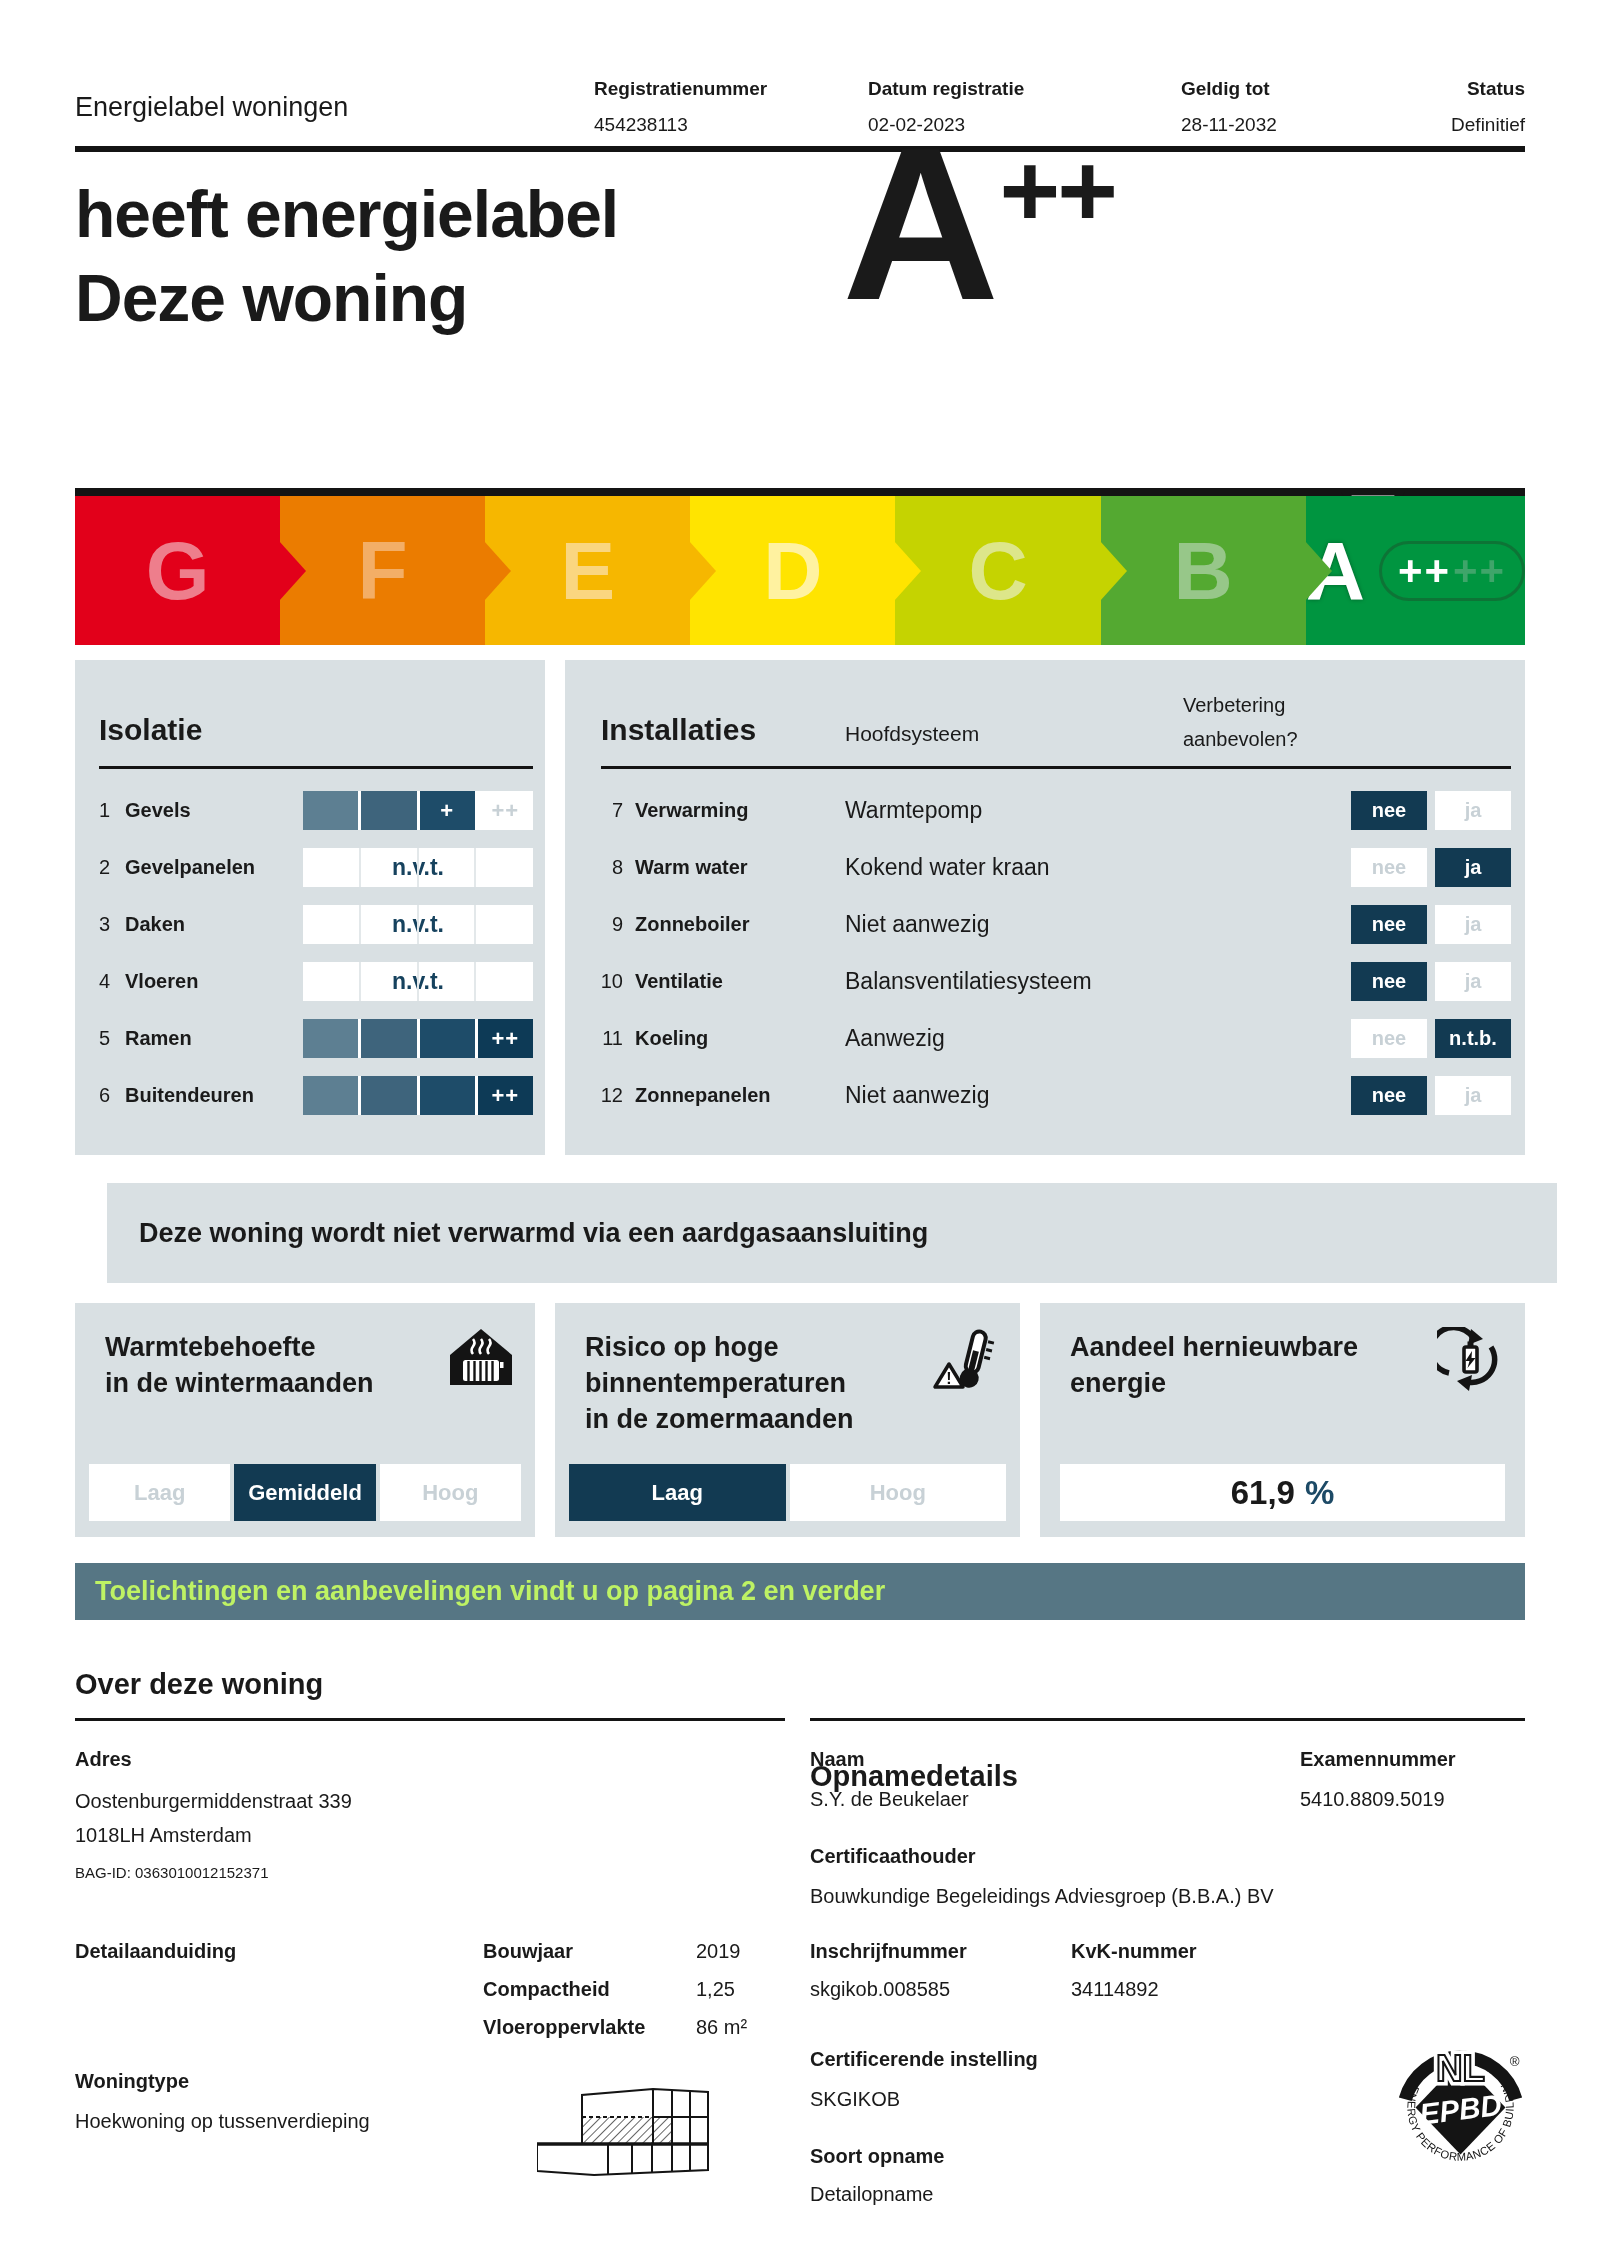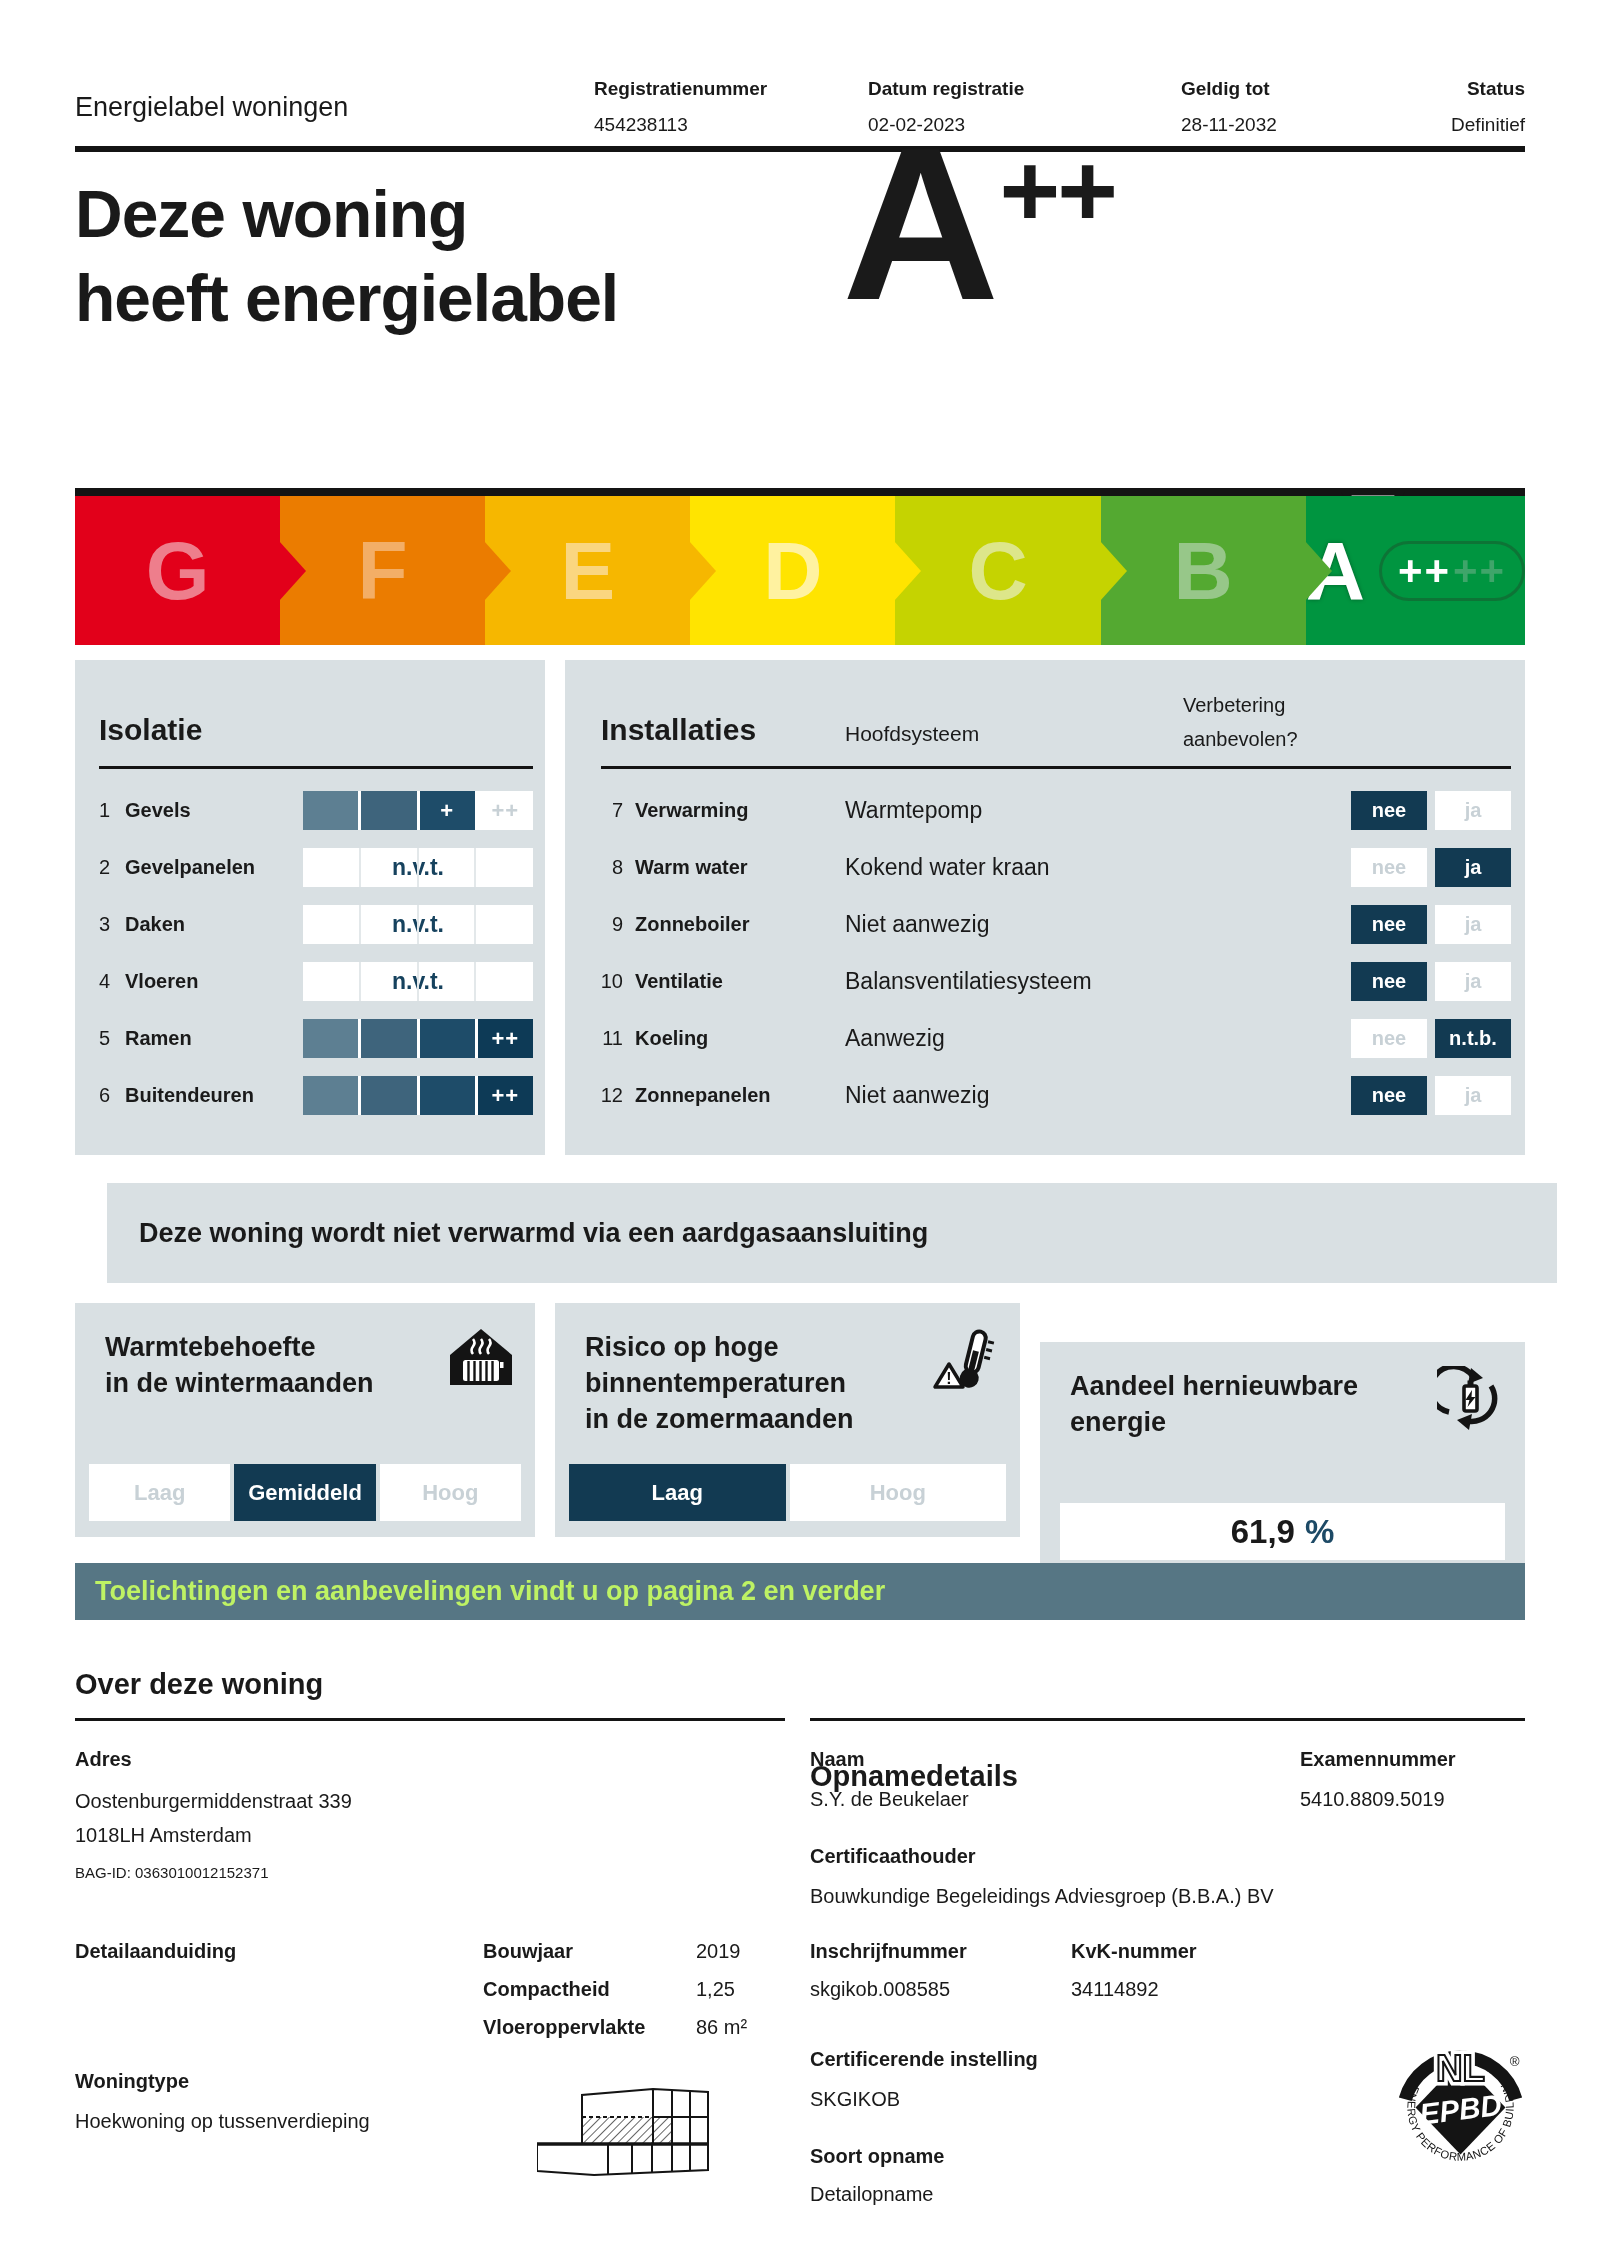--- a/index.html
+++ b/index.html
@@ -71,21 +71,21 @@
   .chip.off { background:#fff; color:#c8d1d6; }
 
   
   .gasbar { left:75px; top:1183px; width:1450px; height:100px; background:#d9e0e3; display:flex; align-items:center;
             padding-left:32px; font-size:27px; font-weight:bold;margin-left:32px; }
 
   
   .box { top:1303px; height:234px; background:#d9e0e3; }
   .box1 { left:75px; width:460px; }
   .box2 { left:555px; width:465px; }
-  .box3 { left:1040px; width:485px;margin-top:39px; }
+  .box3 { left:1040px; width:485px; }
   .box h4 { position:absolute; left:30px; top:26px; font-size:27px; font-weight:bold; line-height:36px; }
   .box .icon { position:absolute; right:22px; top:24px; }
   .toggle { position:absolute; left:14px; right:14px; bottom:16px; height:57px; display:flex; gap:4px; }
   .tcell { flex:1; display:flex; align-items:center; justify-content:center; font-size:22px; font-weight:bold; }
   .tcell.on { background:#123a52; color:#fff; }
   .tcell.off { background:#fff; color:#c8d1d6; }
   .valbar { position:absolute; left:20px; right:20px; bottom:16px; height:57px; background:#fff; display:flex;
             align-items:center; justify-content:center; font-size:33px; font-weight:bold; }
   .valbar .unit { color:#1d4a66; margin-left:10px; }
 
@@ -118,22 +118,22 @@
     <div class="lb">Geldig tot</div>
     <div class="vl">28-11-2032</div>
   </div>
   <div class="abs hfield status">
     <div class="lb">Status</div>
     <div class="vl">Definitief</div>
   </div>
   <div class="abs header-rule"></div>
 
   <div class="abs main-title">
+    <div>heeft energielabel</div>
     <div>Deze woning</div>
-    <div>heeft energielabel</div>
   </div>
   <div class="abs grade">
     <span class="big-a">A</span>
     <span class="big-pp">++</span>
   </div>
 
   <div class="abs scale">
     <div class="scale-topline"></div>
     <div class="scale-row">
       <div class="seg" style="background-color: rgb(226, 0, 26);">

